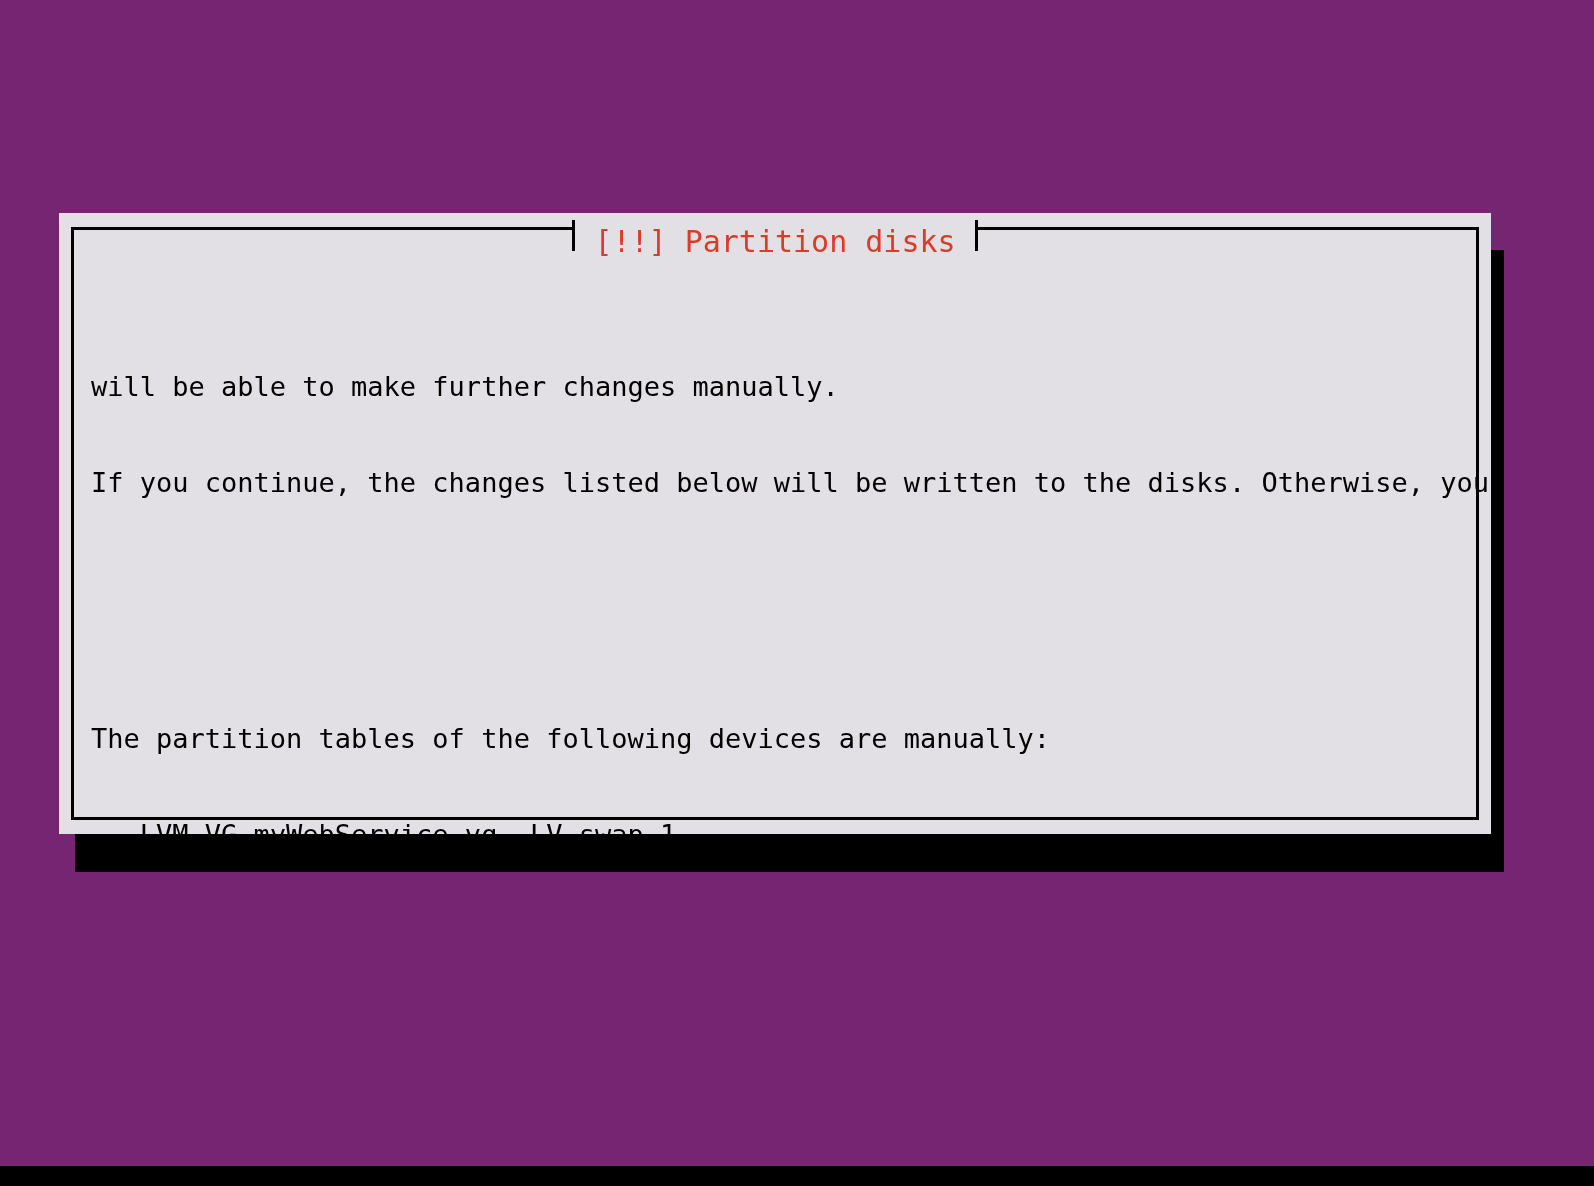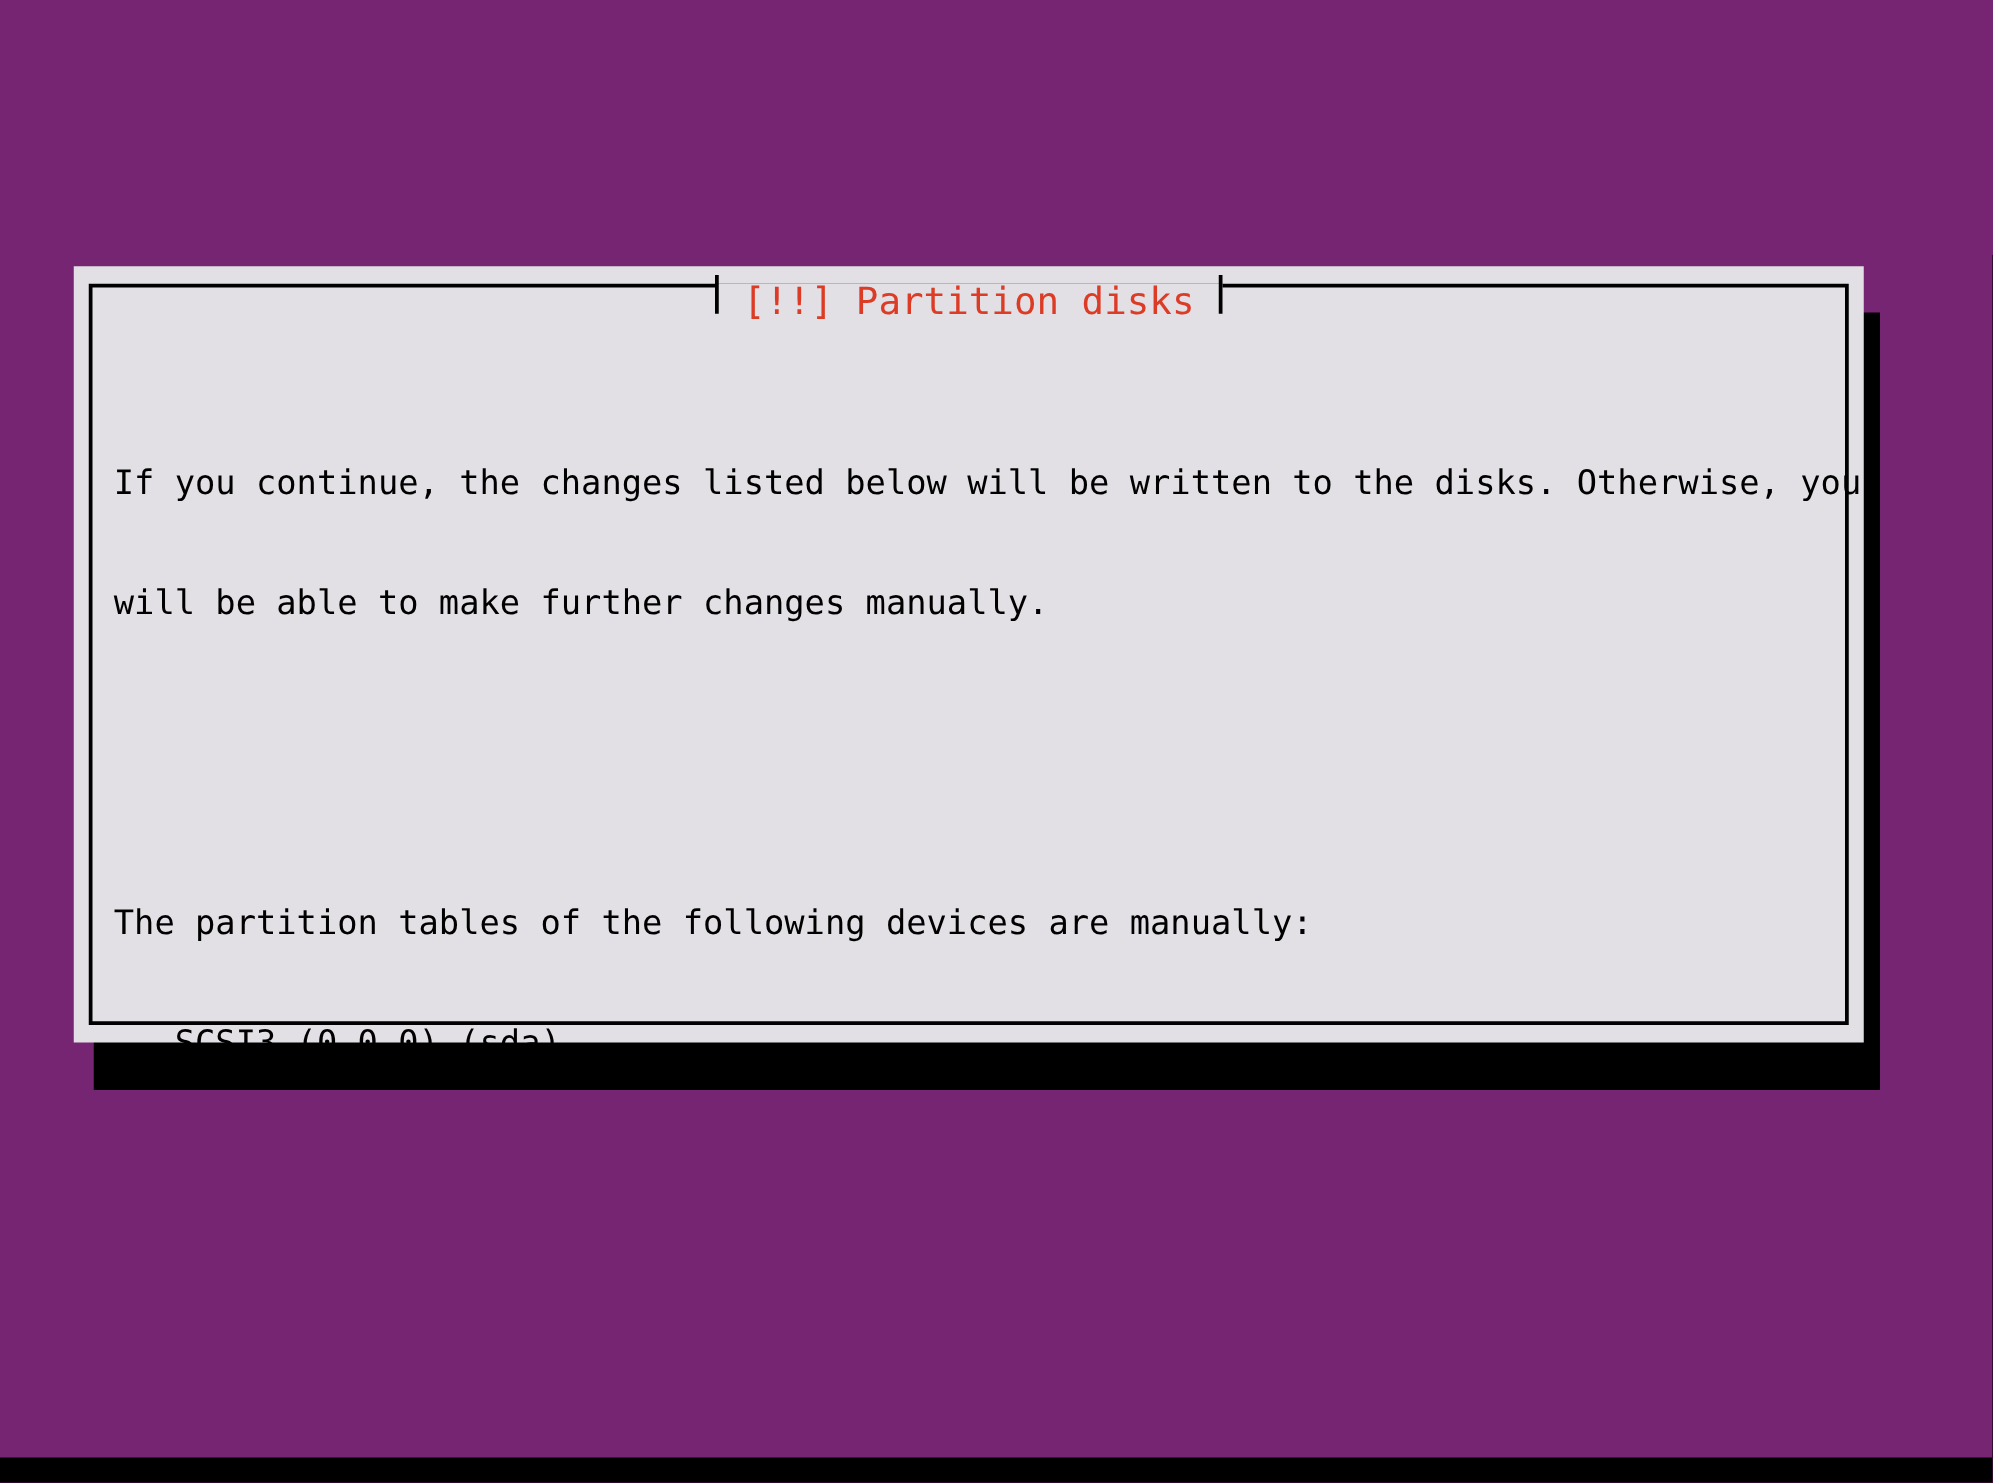--- a/index.html
+++ b/index.html
@@ -146,27 +146,27 @@
   <div id="dialog">
 
     <div id="dialog-inner"></div>
 
     <div id="title-bar">
       <span id="title-text">[!!] Partition disks</span>
     </div>
 
     <div id="body">
 
+      <div class="para">will be able to make further changes manually.</div>
       <div class="para">If you continue, the changes listed below will be written to the disks. Otherwise, you</div>
-      <div class="para">will be able to make further changes manually.</div>
 
       <div class="spacer"></div>
 
       <div class="para">The partition tables of the following devices are manually:</div>
-      <div class="para">   SCSI3 (0,0,0) (sda)</div>
+      <div class="para">   LVM VG myWebService-vg, LV swap_1</div>
 
       <div class="spacer"></div>
 
       
       
       
       
 
       
 

